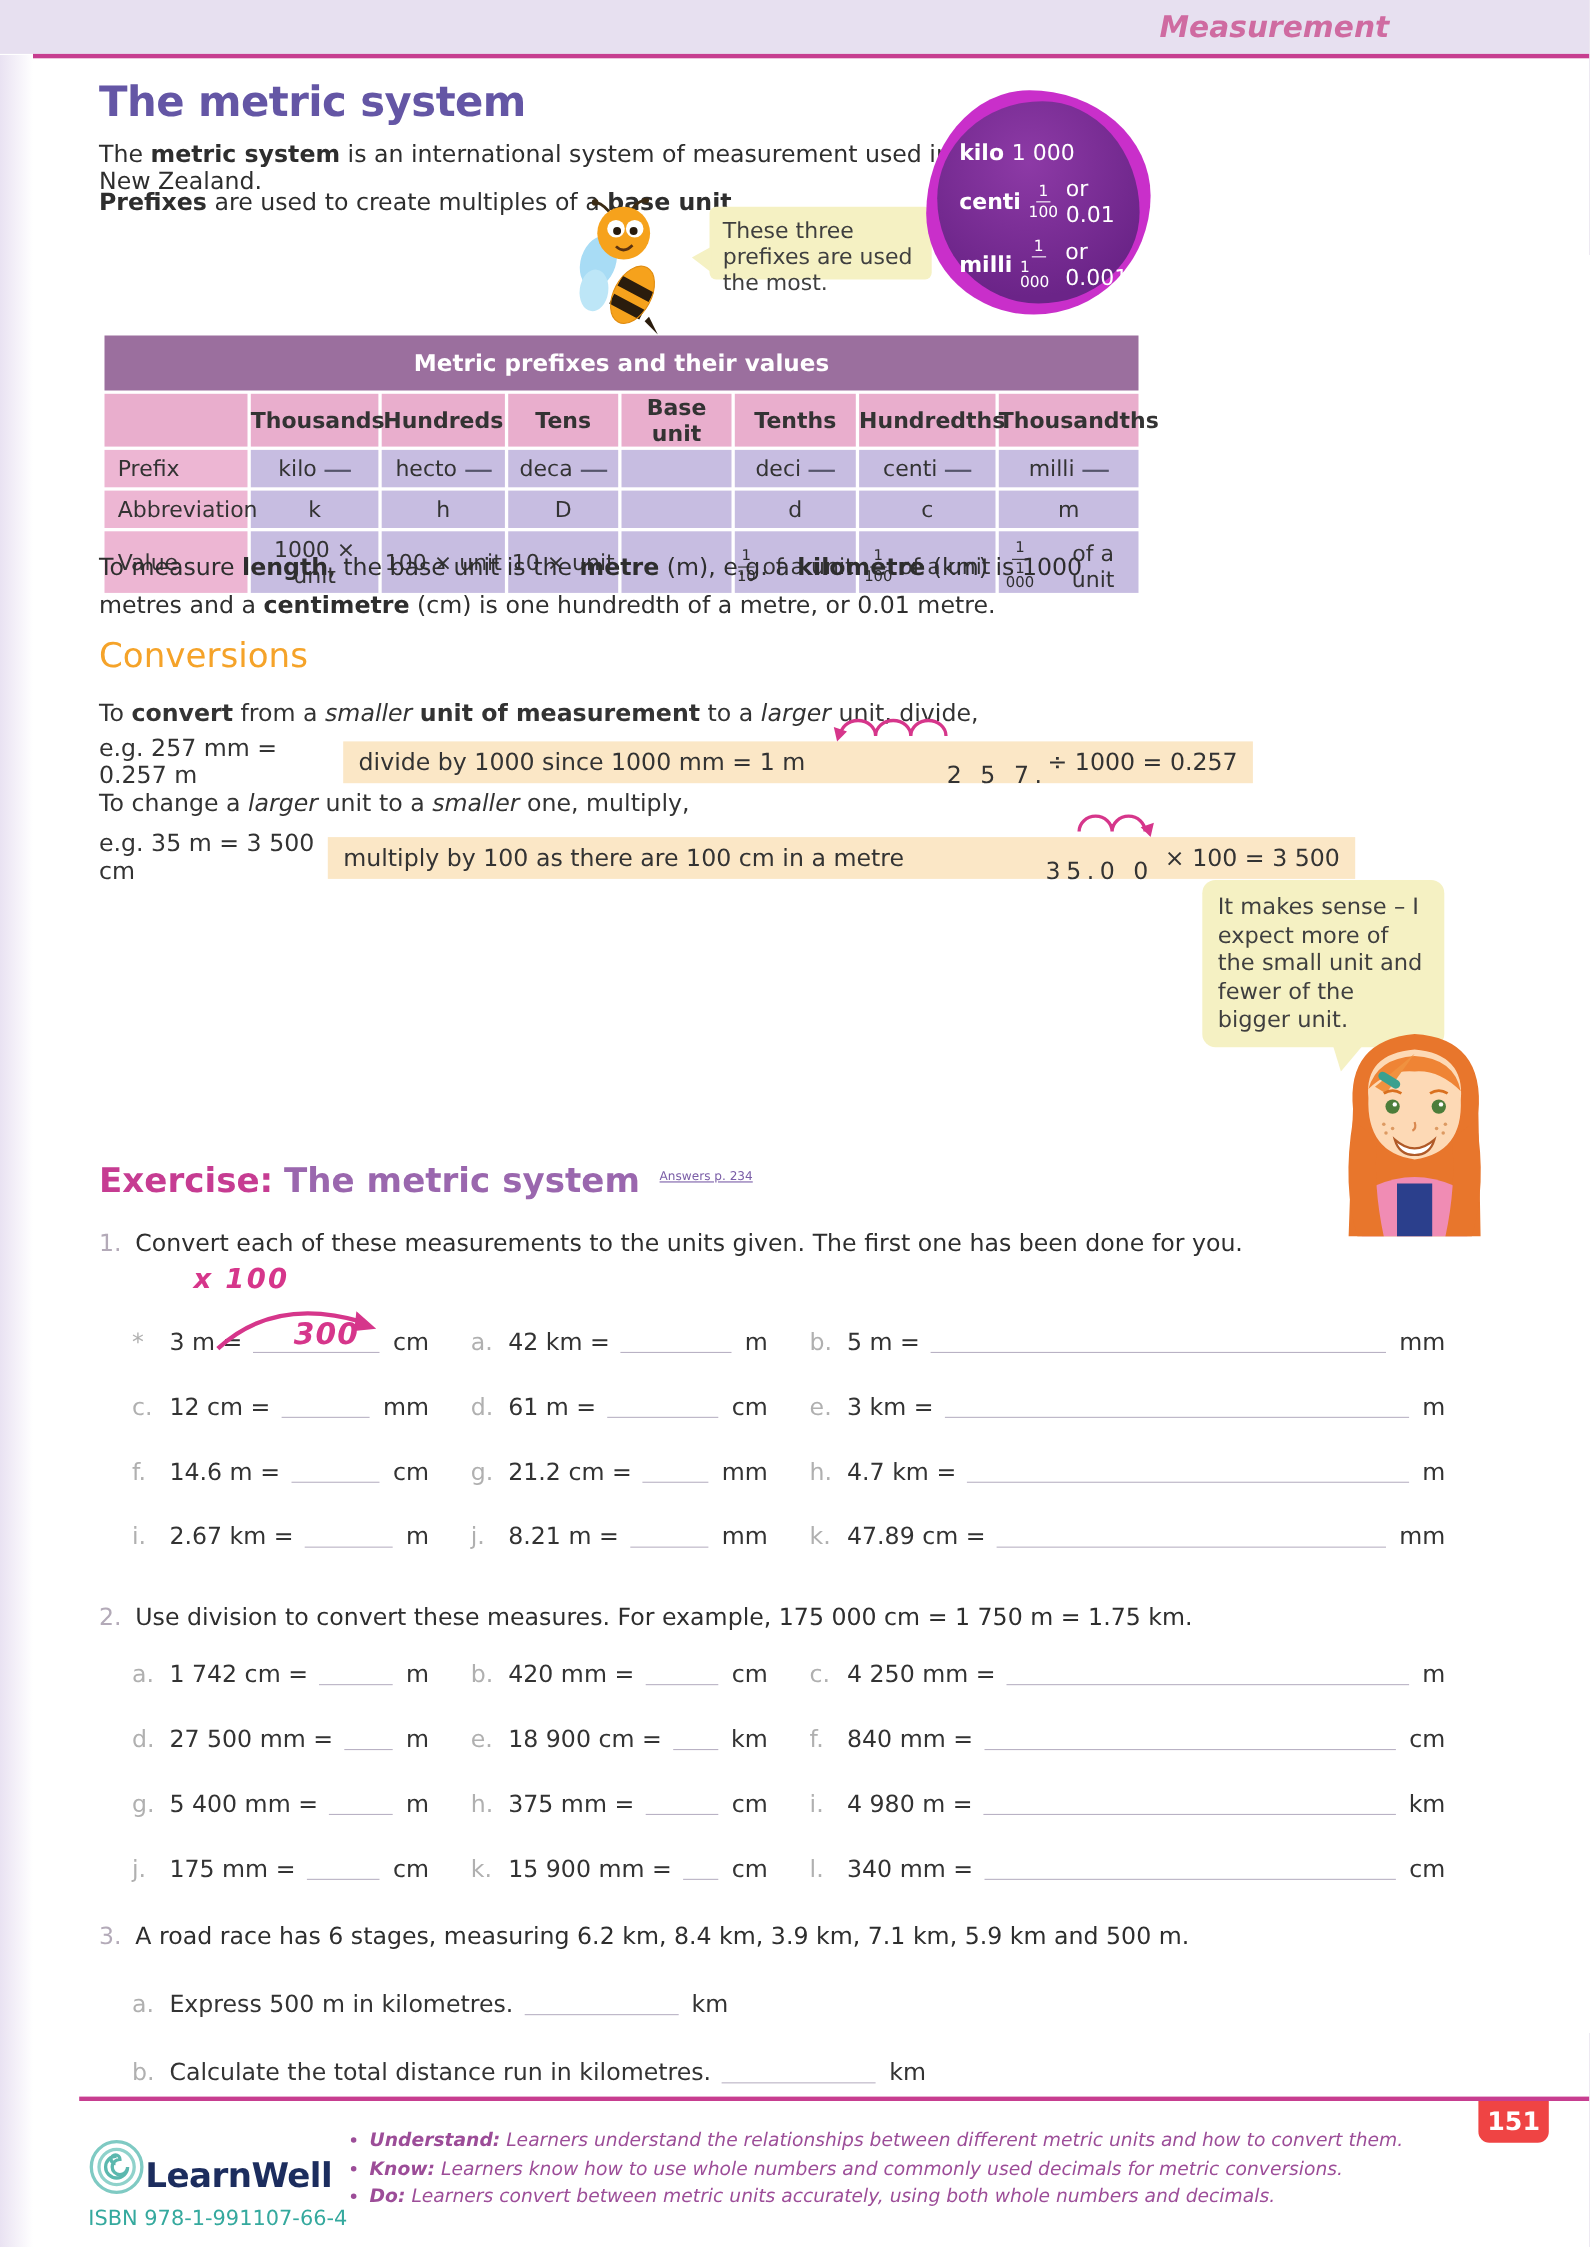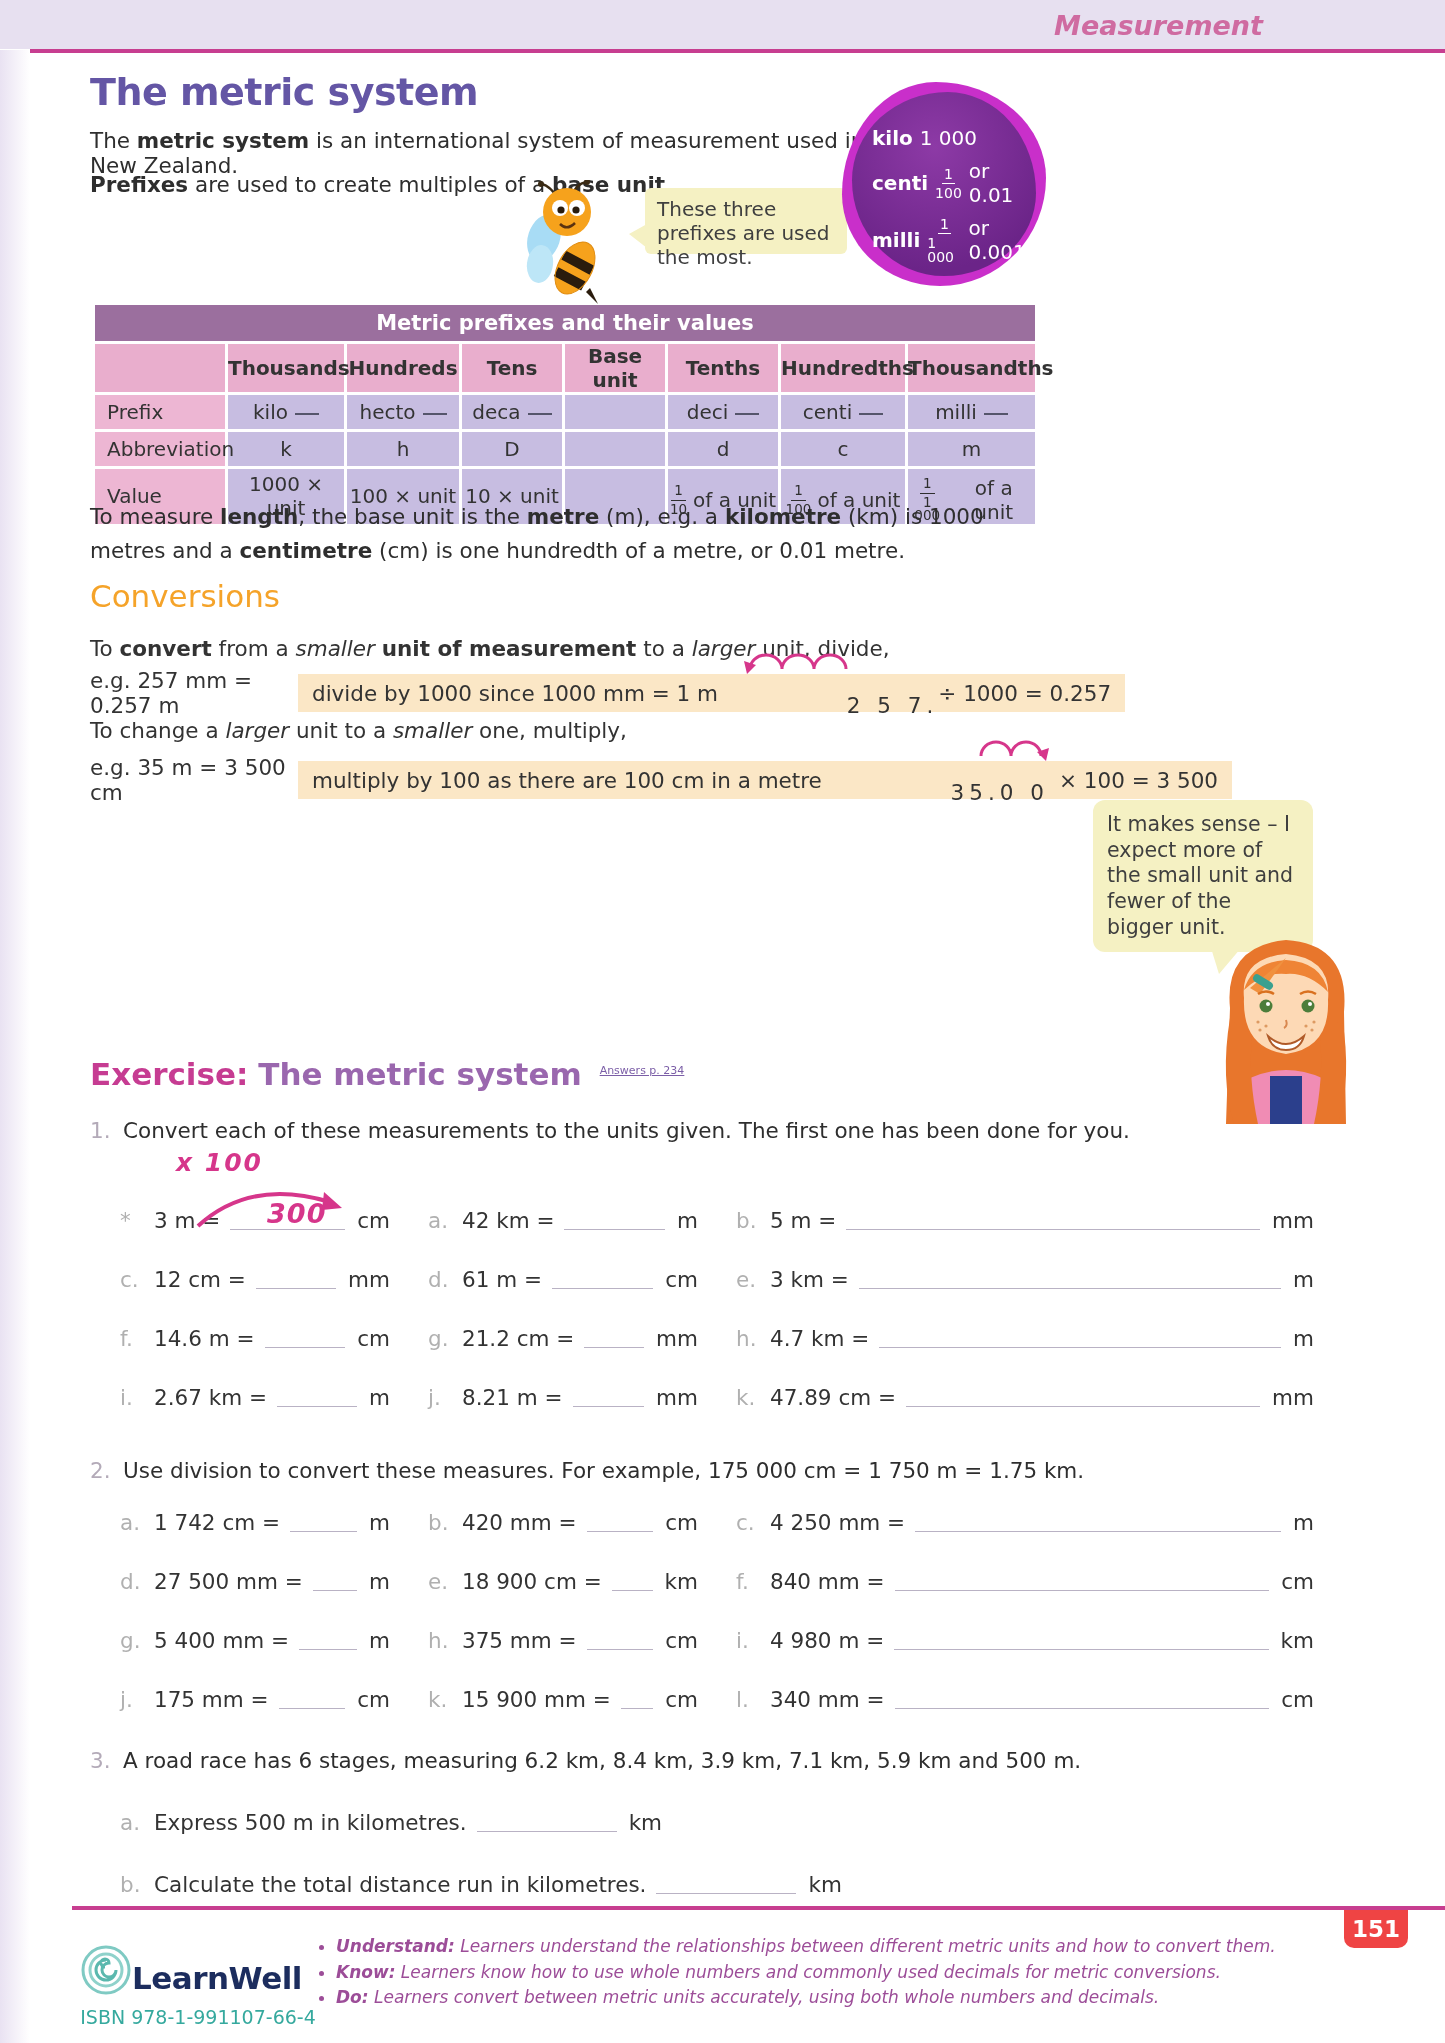--- a/index.html
+++ b/index.html
@@ -33,37 +33,37 @@
     border-radius:52% 48% 50% 50% / 48% 55% 45% 52%; }
   .blob .txt { position:absolute; inset:0; padding:38px 0 0 24px; color:#fff; font-size:20px; }
   .blob .row { display:flex; align-items:center; gap:7px; margin-bottom:9px; }
   .blob .lbl { font-weight:bold; }
   .wfrac { display:inline-flex; flex-direction:column; align-items:center; line-height:1; font-size:14px; }
   .wfrac .num { padding:0 2px 2px; border-bottom:1.5px solid #fff; margin-bottom:2px; }
 
   
   .ptable { position:absolute; left:92px; top:302px; width:946px; border-collapse:separate; border-spacing:3px; table-layout:fixed; }
   .ptable td, .ptable th { text-align:center; vertical-align:middle; font-size:20px; }
-  .ptable .ttl { background:#9b6f9e; color:#fff; font-weight:bold; font-size:21px; height:36px; }
+  .ptable .ttl { background:#9b6f9e; color:#fff; font-weight:bold; font-size:21px; height:50px; }
   .ptable .chead { background:#e9aecd; font-weight:bold; color:#333; height:34px; }
   .ptable .rlabel { background:#edb6d3; text-align:left; padding-left:12px; height:34px; }
   .ptable .dcell { background:#c7bde1; height:34px; }
   .ptable .vrow .rlabel, .ptable .vrow .dcell { height:46px; }
   .pdash { display:inline-block; width:24px; height:2px; background:#55556b; margin-left:7px; vertical-align:middle; }
   .bfrac { display:inline-flex; flex-direction:column; align-items:center; line-height:1; font-size:13.5px; color:#2e2e2e; vertical-align:middle; }
   .bfrac .num { padding:0 3px 2px; border-bottom:1.5px solid #2e2e2e; margin-bottom:2px; }
   .fractext { display:inline-flex; align-items:center; gap:6px; justify-content:center; }
 
   .length-para { position:absolute; left:90px; top:500px; width:960px; font-size:21.5px; line-height:1.6; color:#2e2e2e; }
 
   
   .conv-h { position:absolute; left:90px; top:578px; font-size:31px; color:#f5a329; font-weight:500; }
   .conv-l1 { position:absolute; left:90px; top:636px; font-size:21.5px; }
   .ex-row { position:absolute; left:90px; display:flex; align-items:center; font-size:21.5px; }
-  .ex1 { top:668px; } .ex2 { top:755px; }
+  .ex1 { top:668px;gap:14px; } .ex2 { top:755px; }
   .ex-label { width:208px; }
   .hl { background:#fbe7c6; display:flex; align-items:center; padding:6px 14px; height:38px; }
   .hl .gap { width:34px; }
   .digits { position:relative; letter-spacing:5px; white-space:pre; }
   .digits svg { position:absolute; }
   .arc1 { left:-12px; top:-27px; }
   .arc2 { right:-4px; top:-27px; }
 
   .bubble2 { position:absolute; left:1093px; top:800px; width:220px; background:#f5f1c3; border-radius:12px;
     padding:12px 14px; font-size:20.5px; line-height:1.25; color:#3f3f3f; }

